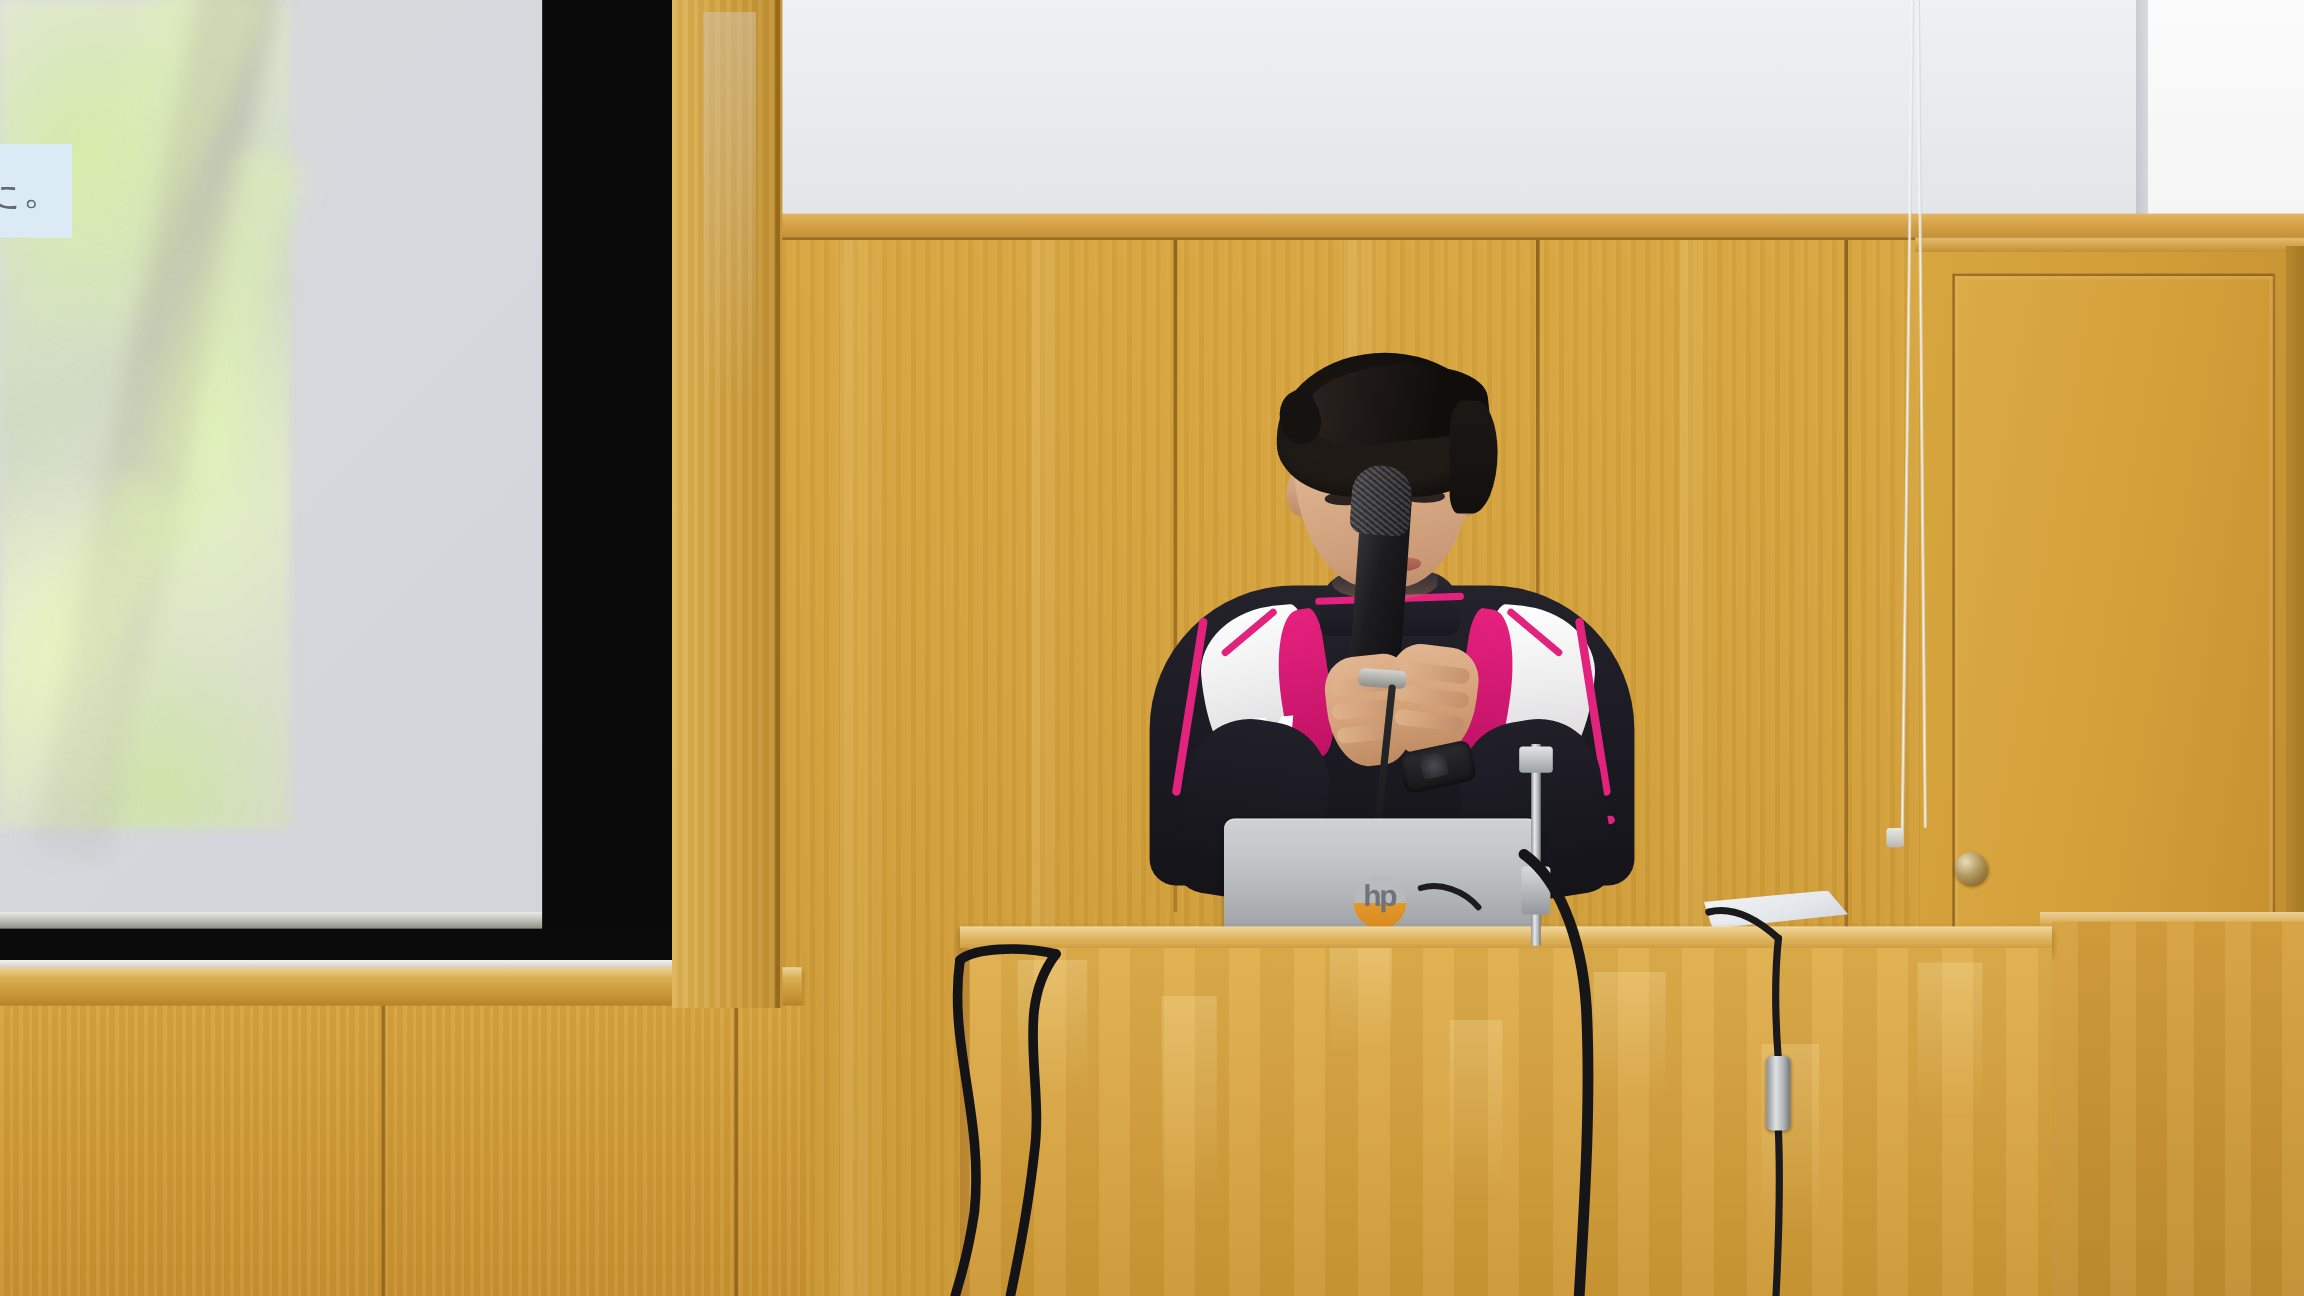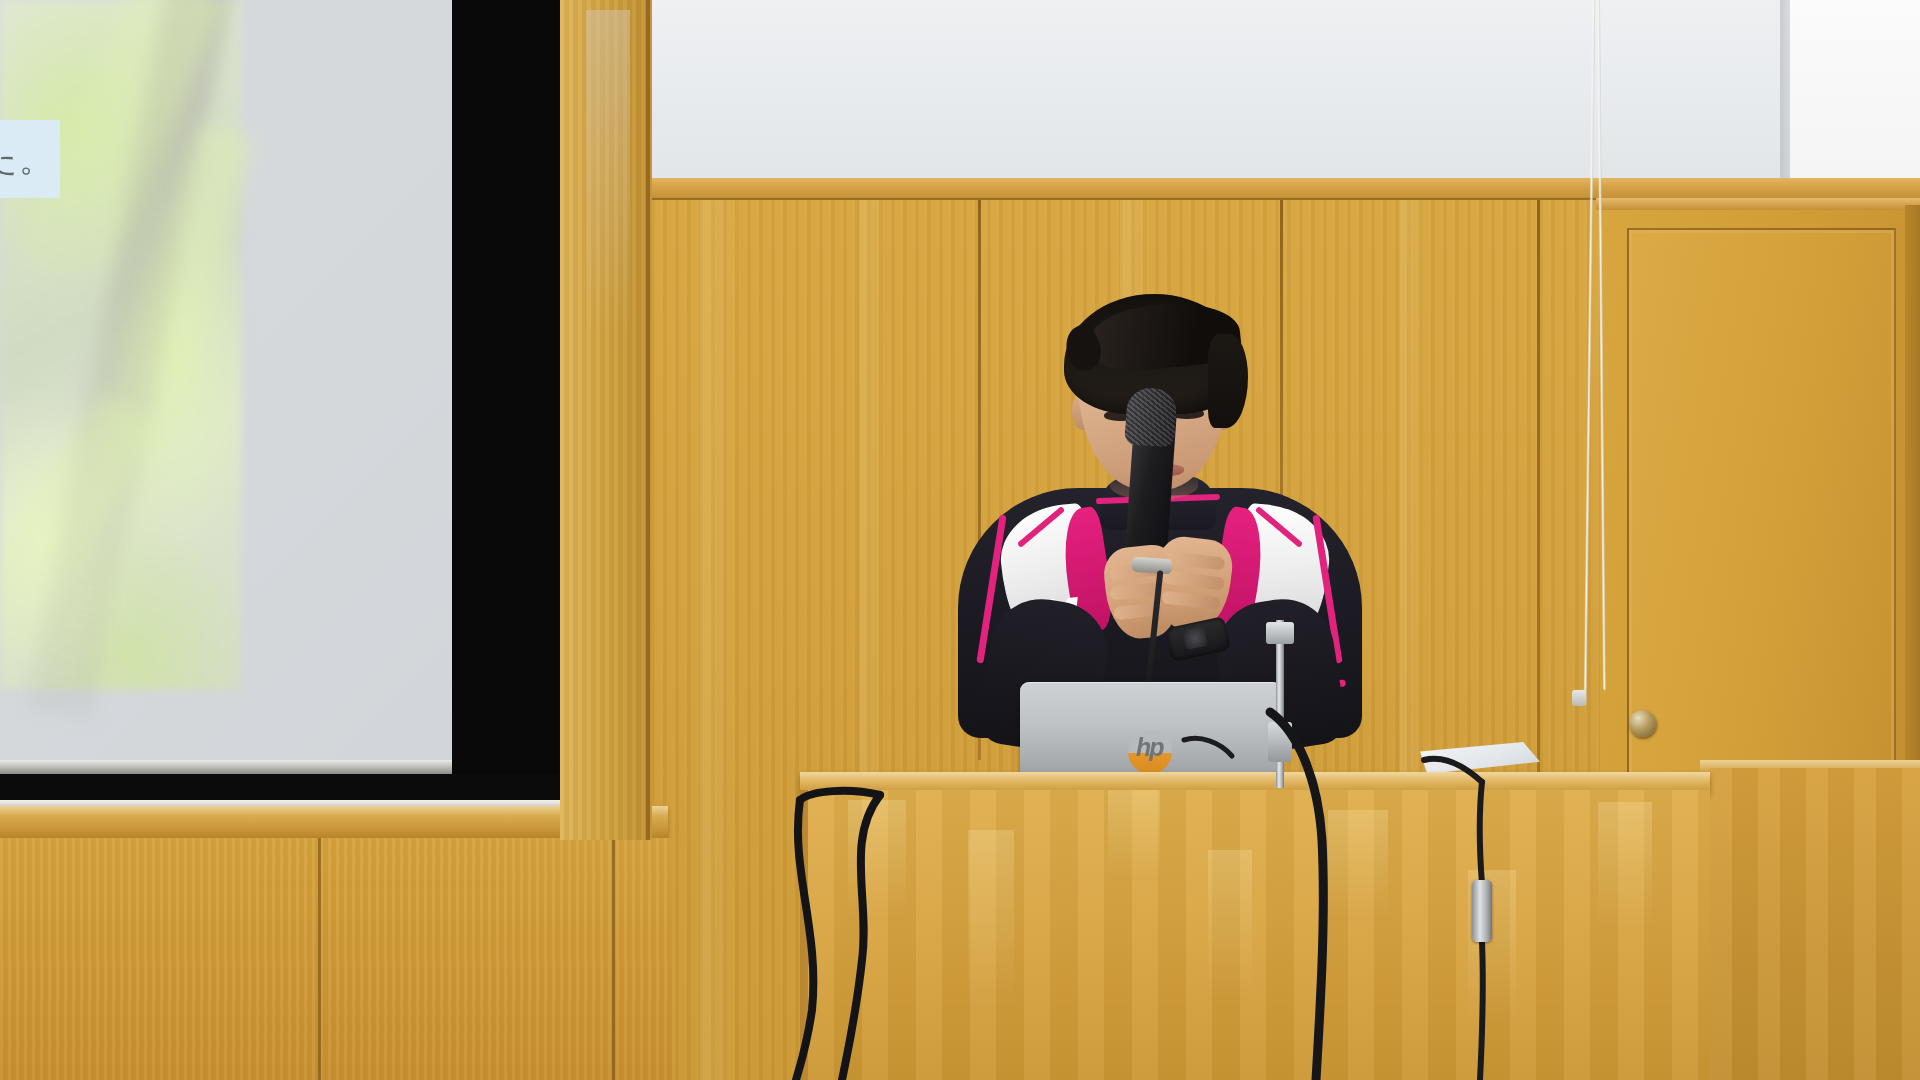--- a/index.html
+++ b/index.html
@@ -382,21 +382,21 @@
     border-radius:9px 9px 3px 3px;
     box-shadow:0 2px 5px rgba(0,0,0,.35), inset 0 1px 0 rgba(255,255,255,.5);
   }
   .hp-logo{
     position:absolute;left:1128px;top:730px;width:44px;height:44px;border-radius:50%;
     background:linear-gradient(180deg,#b7bbbe 0%,#b7bbbe 52%,#e8941f 52%,#dd8a12 100%);
     opacity:.92;
   }
   .hp-mark{
     position:absolute;left:1136px;top:736px;width:28px;height:22px;
-    color:#6f7478;font-size:25px;line-height:22px;font-style:italic;font-weight:bold;
+    color:#6f7478;font-size:25px;line-height:22px;font-weight:bold;
     font-family:"Liberation Sans",sans-serif;letter-spacing:-2px;
   }
   .laptop-base{
     position:absolute;left:1016px;top:776px;width:270px;height:12px;
     background:linear-gradient(180deg,#d7dadc,#9ea2a5);
     border-radius:2px 2px 4px 4px;
   }
 
   
   .podium-top{

